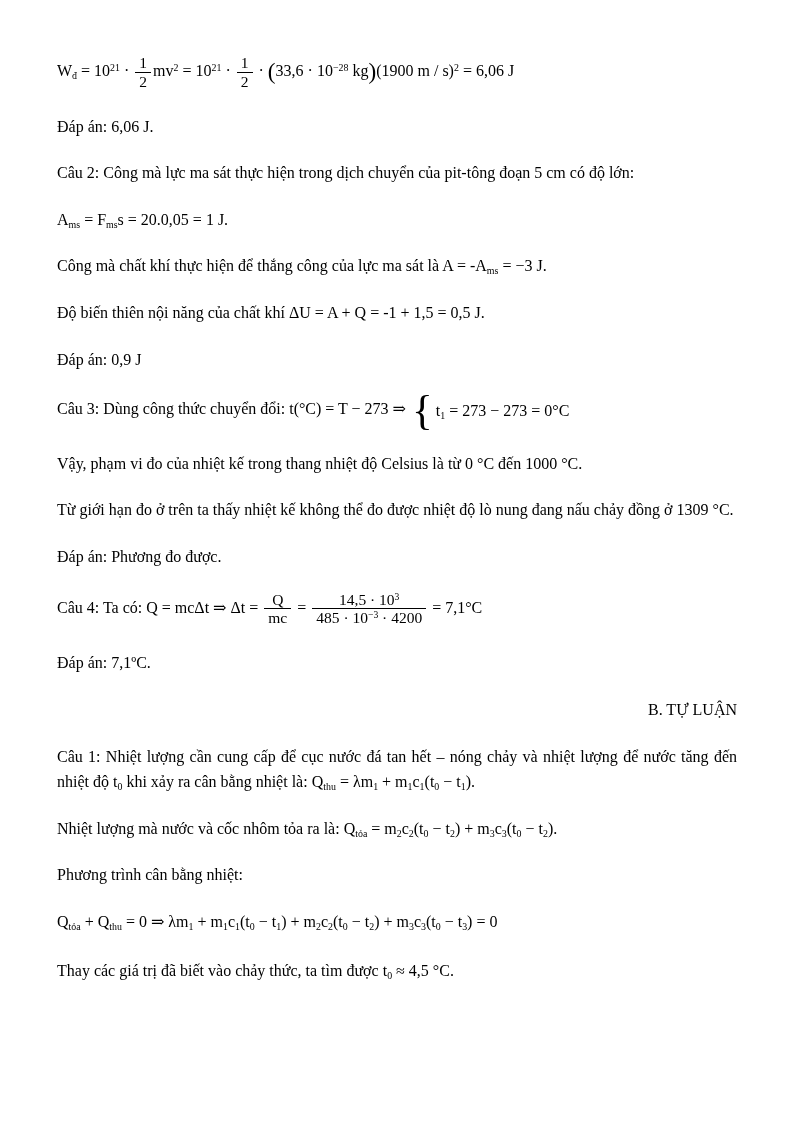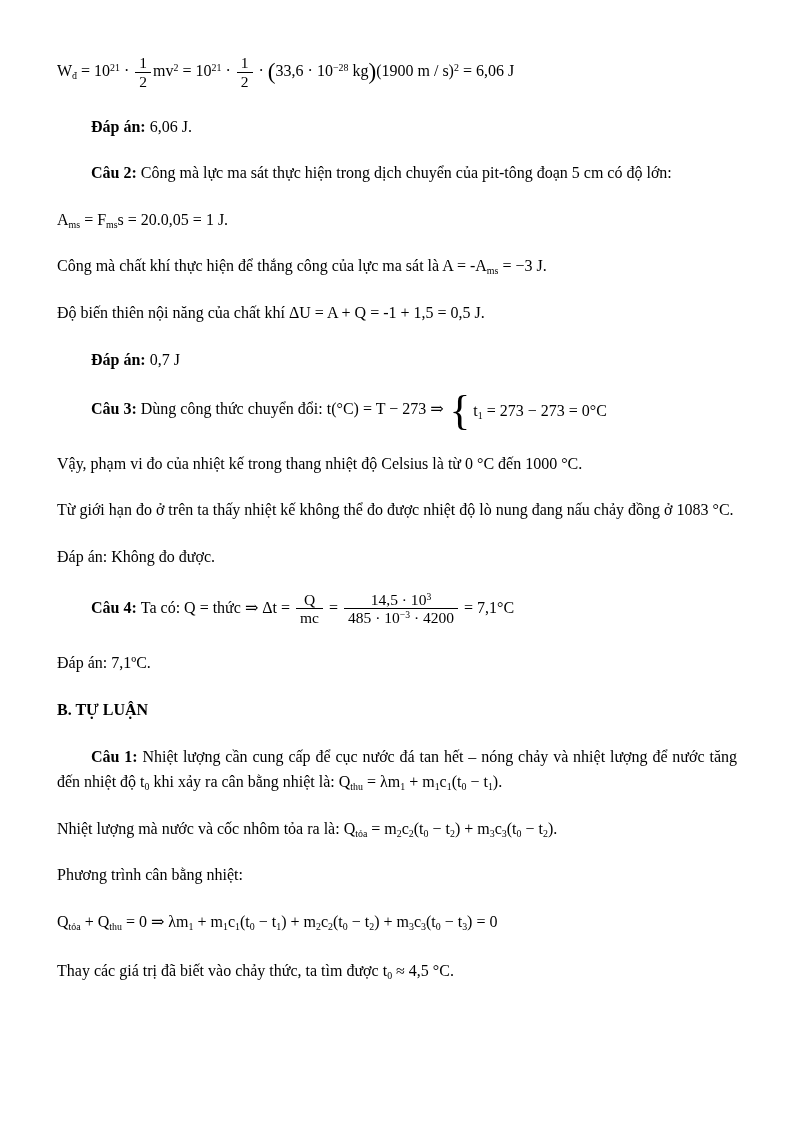--- a/index.html
+++ b/index.html
@@ -1,21 +1,21 @@
 <!DOCTYPE html>
 <html><head>
 <meta charset="utf-8">
 <style>
   html,body{margin:0;padding:0;background:#ffffff;}
   body{font-family:"Liberation Serif","DejaVu Serif",serif;color:#000;}
   .page{width:794px;min-height:1122px;box-sizing:border-box;padding:54px 57px 40px 57px;background:#fff;}
   .para{margin:0 0 21px 0;font-size:16px;line-height:1.6;text-align:justify;}
   .para.math{text-align:left;margin-bottom:23px;}
-  .section-heading{font-weight:bold;text-align:left;}
-  .b{font-weight:bold;margin-left:34px;}
+  .section-heading{font-weight:normal;text-align:right;}
+  .b{font-weight:normal;}
   .i{}
   .sub{font-size:0.62em;vertical-align:-0.28em;}
   .sup{font-size:0.62em;vertical-align:0.5em;}
   .frac{display:inline-flex;flex-direction:column;vertical-align:middle;text-align:center;line-height:1.15;margin:0 2px;font-size:0.97em;}
   .fn{display:block;padding:0 4px;}
   .fd{display:block;border-top:1px solid #000;padding:0 4px;}
   .cases{display:inline-flex;align-items:center;vertical-align:middle;margin-left:2px;}
   .brace{font-size:2.7em;font-weight:300;line-height:0.8;margin-right:3px;}
   .cases-col{display:inline-flex;flex-direction:column;text-align:center;}
   .cases-line{display:block;line-height:1.45;}
@@ -30,31 +30,31 @@
         <span class="fd"><span>2</span></span>
       </span><span class="i">mv</span><span class="sup">2</span><span> = 10</span><span class="sup">21</span><span> · </span><span class="frac">
         <span class="fn"><span>1</span></span>
         <span class="fd"><span>2</span></span>
       </span><span> · </span><span class="bigp">(</span><span>33,6 · 10</span><span class="sup">−28</span><span> kg</span><span class="bigp">)</span><span>(1900 m / s)</span><span class="sup">2</span><span> = 6,06 J</span></p>
   <p class="para"><span class="b">Đáp án: </span><span>6,06 J.</span></p>
   <p class="para"><span class="b">Câu 2: </span><span>Công mà lực ma sát thực hiện trong dịch chuyển của pit-tông đoạn 5 cm có độ lớn:</span></p>
   <p class="para"><span>A</span><span class="sub">ms</span><span> = F</span><span class="sub">ms</span><span>s = 20.0,05 = 1 J.</span></p>
   <p class="para"><span>Công mà chất khí thực hiện để thắng công của lực ma sát là A = -A</span><span class="sub">ms</span><span> = −3 J.</span></p>
   <p class="para">Độ biến thiên nội năng của chất khí ΔU = A + Q = -1 + 1,5 = 0,5 J.</p>
-  <p class="para"><span class="b">Đáp án: </span><span>0,7 J</span></p>
+  <p class="para"><span class="b">Đáp án: </span><span>0,9 J</span></p>
   <p class="para math"><span class="b">Câu 3: </span><span>Dùng công thức chuyển đổi: </span><span class="i">t</span><span>(°C) = </span><span class="i">T</span><span> − 273 ⇒ </span><span class="cases">
         <span class="brace">{</span>
         <span class="cases-col">
           <span class="cases-line"><span class="i">t</span><span class="sub">1</span><span> = 273 − 273 = 0°C</span></span>
         </span>
       </span></p>
   <p class="para">Vậy, phạm vi đo của nhiệt kế trong thang nhiệt độ Celsius là từ 0 °C đến 1000 °C.</p>
-  <p class="para">Từ giới hạn đo ở trên ta thấy nhiệt kế không thể đo được nhiệt độ lò nung đang nấu chảy đồng ở 1083 °C.</p>
-  <p class="para">Đáp án: Không đo được.</p>
-  <p class="para math"><span class="b">Câu 4: </span><span>Ta có: Q = thức ⇒ Δt = </span><span class="frac">
+  <p class="para">Từ giới hạn đo ở trên ta thấy nhiệt kế không thể đo được nhiệt độ lò nung đang nấu chảy đồng ở 1309 °C.</p>
+  <p class="para">Đáp án: Phương đo được.</p>
+  <p class="para math"><span class="b">Câu 4: </span><span>Ta có: Q = mcΔt ⇒ Δt = </span><span class="frac">
         <span class="fn"><span>Q</span></span>
         <span class="fd"><span>mc</span></span>
       </span><span> = </span><span class="frac">
         <span class="fn"><span>14,5 · 10</span><span class="sup">3</span></span>
         <span class="fd"><span>485 · 10</span><span class="sup">−3</span><span> · 4200</span></span>
       </span><span> = 7,1°C</span></p>
   <p class="para">Đáp án: 7,1ºC.</p>
   <p class="para section-heading">B. TỰ LUẬN</p>
   <p class="para"><span class="b">Câu 1: </span><span>Nhiệt lượng cần cung cấp để cục nước đá tan hết – nóng chảy và nhiệt lượng để nước tăng đến nhiệt độ t</span><span class="sub">0</span><span> khi xảy ra cân bằng nhiệt là: Q</span><span class="sub">thu</span><span> = λm</span><span class="sub">1</span><span> + m</span><span class="sub">1</span><span>c</span><span class="sub">1</span><span>(t</span><span class="sub">0</span><span> − t</span><span class="sub">1</span><span>).</span></p>
   <p class="para"><span>Nhiệt lượng mà nước và cốc nhôm tỏa ra là: Q</span><span class="sub">tỏa</span><span> = m</span><span class="sub">2</span><span>c</span><span class="sub">2</span><span>(t</span><span class="sub">0</span><span> − t</span><span class="sub">2</span><span>) + m</span><span class="sub">3</span><span>c</span><span class="sub">3</span><span>(t</span><span class="sub">0</span><span> − t</span><span class="sub">2</span><span>).</span></p>

